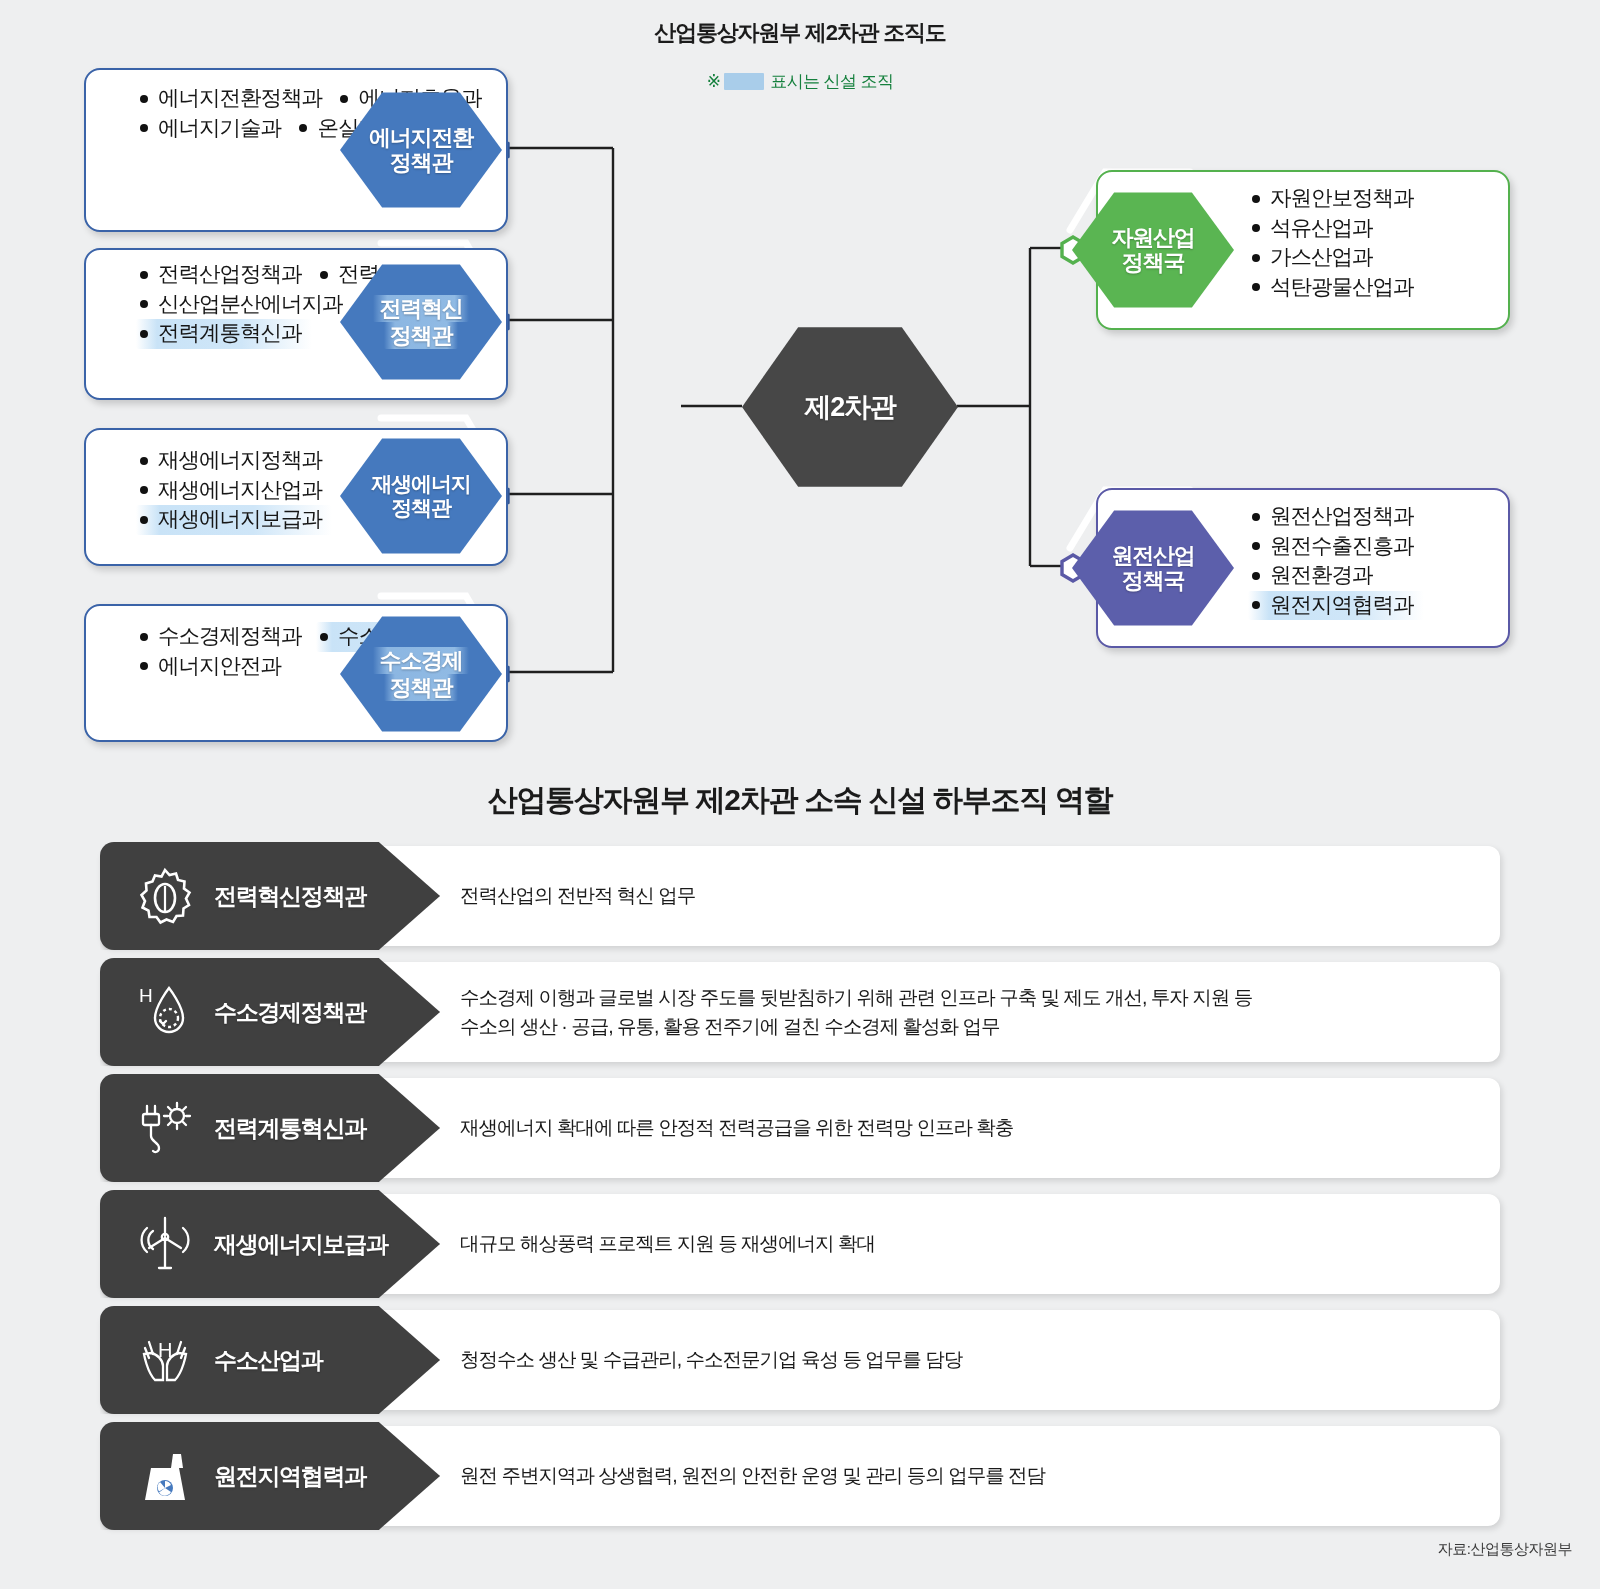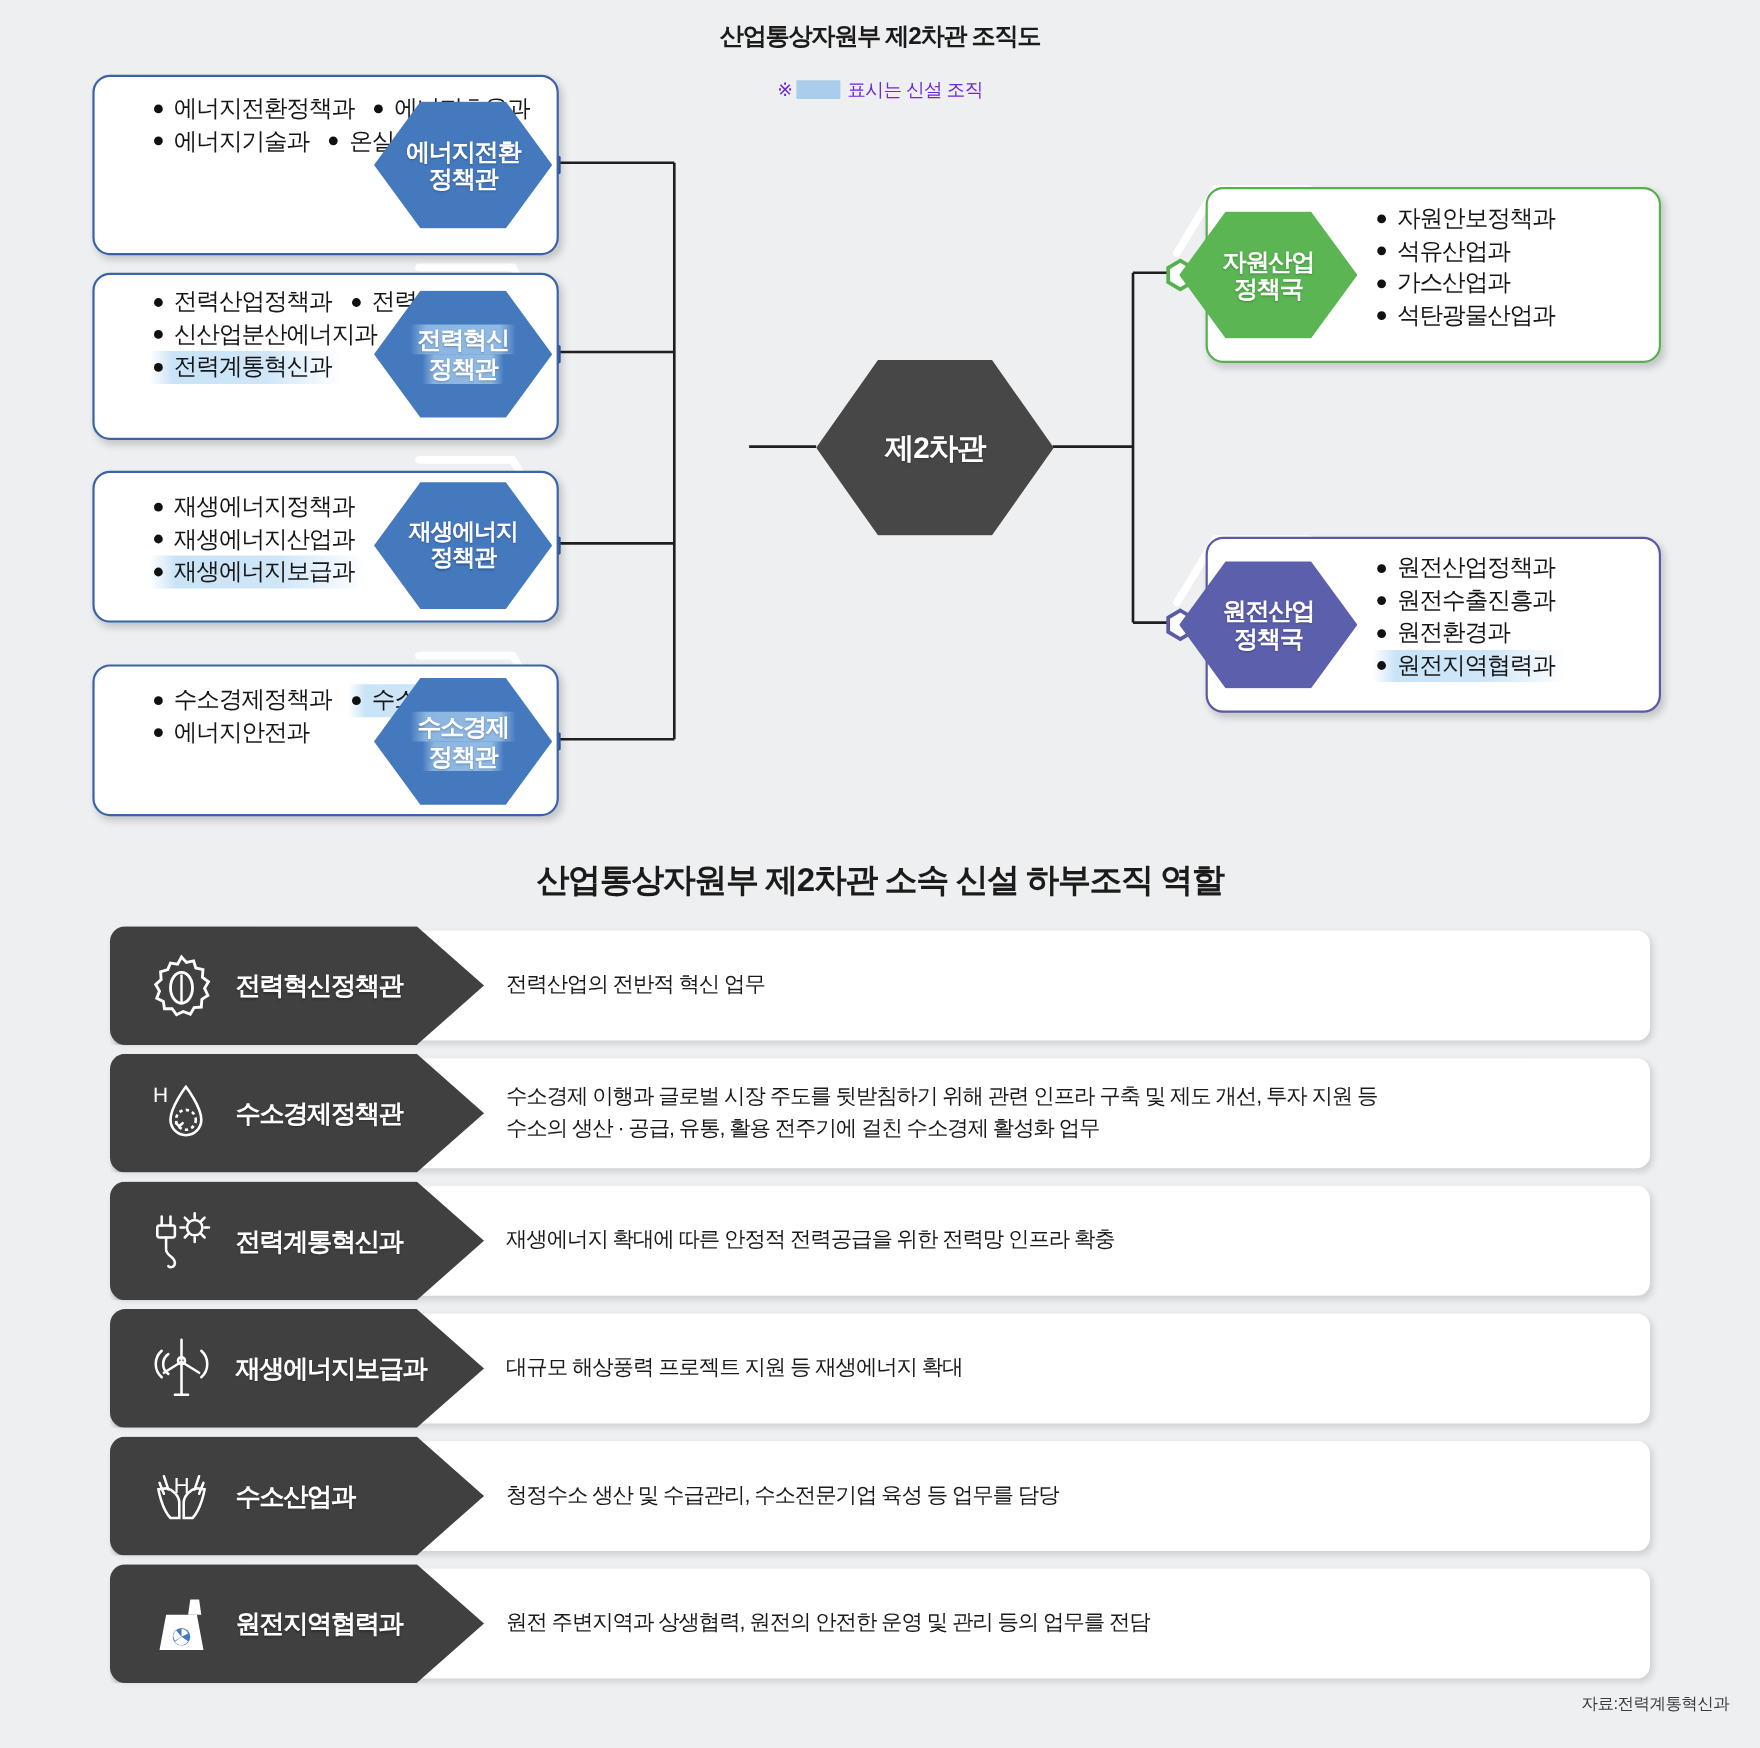--- a/index.html
+++ b/index.html
@@ -12,21 +12,21 @@
   }
   .canvas{position:absolute;left:0;top:0;width:1600px;height:1589px;}
 
   
   .main-title{
     position:absolute;left:0;top:18px;width:1600px;text-align:center;
     font-size:22px;font-weight:bold;letter-spacing:-1.2px;color:#1b1b1b;
   }
   .legend{
     position:absolute;left:0;top:70px;width:1600px;text-align:center;
-    font-size:17px;color:#6d28d9;letter-spacing:-.6px;
+    font-size:17px;color:#15803d;letter-spacing:-.6px;
   }
   .legend .swatch{
     display:inline-block;width:40px;height:17px;background:#a9cdea;
     vertical-align:-3px;margin:0 6px 0 4px;border-radius:1px;
   }
   .section2-title{
     position:absolute;left:0;top:780px;width:1600px;text-align:center;
     font-size:30px;font-weight:bold;letter-spacing:-1.3px;color:#1b1b1b;
   }
   .source{
@@ -363,15 +363,15 @@
       <span class="role-name">원전지역협력과</span>
     </div>
     <div class="role-desc">
       <div>
         <span style="display: block;">원전 주변지역과 상생협력, 원전의 안전한 운영 및 관리 등의 업무를 전담</span>
 
       </div>
     </div>
   </div>
 
-  <div class="source">자료:전력계통혁신과</div>
+  <div class="source">자료:산업통상자원부</div>
 
 </div>
 
 </body></html>

